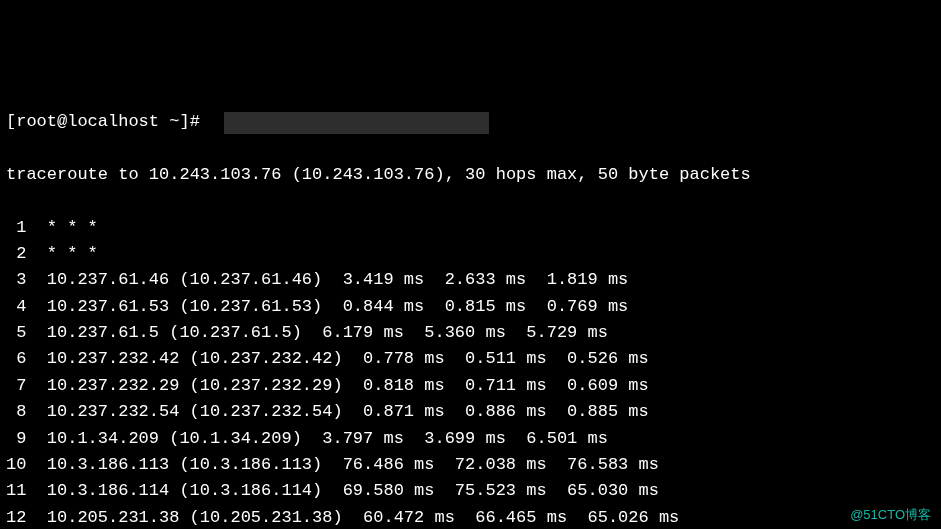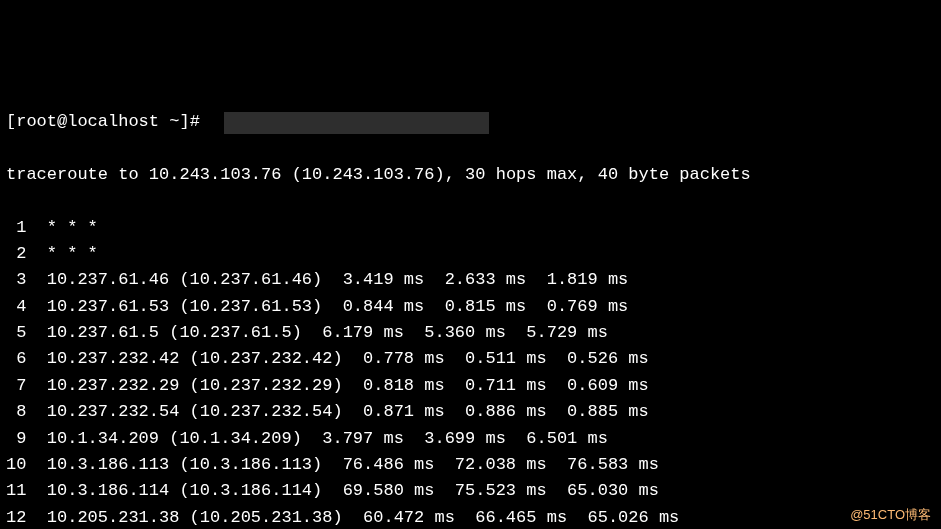--- a/index.html
+++ b/index.html
@@ -48,31 +48,31 @@
       text-align: right;
     }
     .hop-rest {
       white-space: pre;
     }
     .watermark {
       position: absolute;
       bottom: 4px;
       right: 10px;
       font-family: Arial, sans-serif;
-      color: #fdba74;
+      color: #14b8a6;
       font-size: 13px;
       white-space: nowrap;
     }
   </style>
 </head>
 <body>
 
 
 
 <div class="prompt-line">
   <span class="prompt-text">[root@localhost ~]# </span><span class="redacted"></span>
 </div>
-<div class="summary-line">traceroute to 10.243.103.76 (10.243.103.76), 30 hops max, 40 byte packets</div>
+<div class="summary-line">traceroute to 10.243.103.76 (10.243.103.76), 30 hops max, 50 byte packets</div>
 <div id="hops-container"><div class="hop-line"><span class="hop-num">1</span><span class="hop-rest">  * * *</span></div><div class="hop-line"><span class="hop-num">2</span><span class="hop-rest">  * * *</span></div><div class="hop-line"><span class="hop-num">3</span><span class="hop-rest">  10.237.61.46 (10.237.61.46)  3.419 ms  2.633 ms  1.819 ms</span></div><div class="hop-line"><span class="hop-num">4</span><span class="hop-rest">  10.237.61.53 (10.237.61.53)  0.844 ms  0.815 ms  0.769 ms</span></div><div class="hop-line"><span class="hop-num">5</span><span class="hop-rest">  10.237.61.5 (10.237.61.5)  6.179 ms  5.360 ms  5.729 ms</span></div><div class="hop-line"><span class="hop-num">6</span><span class="hop-rest">  10.237.232.42 (10.237.232.42)  0.778 ms  0.511 ms  0.526 ms</span></div><div class="hop-line"><span class="hop-num">7</span><span class="hop-rest">  10.237.232.29 (10.237.232.29)  0.818 ms  0.711 ms  0.609 ms</span></div><div class="hop-line"><span class="hop-num">8</span><span class="hop-rest">  10.237.232.54 (10.237.232.54)  0.871 ms  0.886 ms  0.885 ms</span></div><div class="hop-line"><span class="hop-num">9</span><span class="hop-rest">  10.1.34.209 (10.1.34.209)  3.797 ms  3.699 ms  6.501 ms</span></div><div class="hop-line"><span class="hop-num">10</span><span class="hop-rest">  10.3.186.113 (10.3.186.113)  76.486 ms  72.038 ms  76.583 ms</span></div><div class="hop-line"><span class="hop-num">11</span><span class="hop-rest">  10.3.186.114 (10.3.186.114)  69.580 ms  75.523 ms  65.030 ms</span></div><div class="hop-line"><span class="hop-num">12</span><span class="hop-rest">  10.205.231.38 (10.205.231.38)  60.472 ms  66.465 ms  65.026 ms</span></div></div>
 <div class="watermark">@51CTO博客</div>
 
 
 
 
 </body></html>

